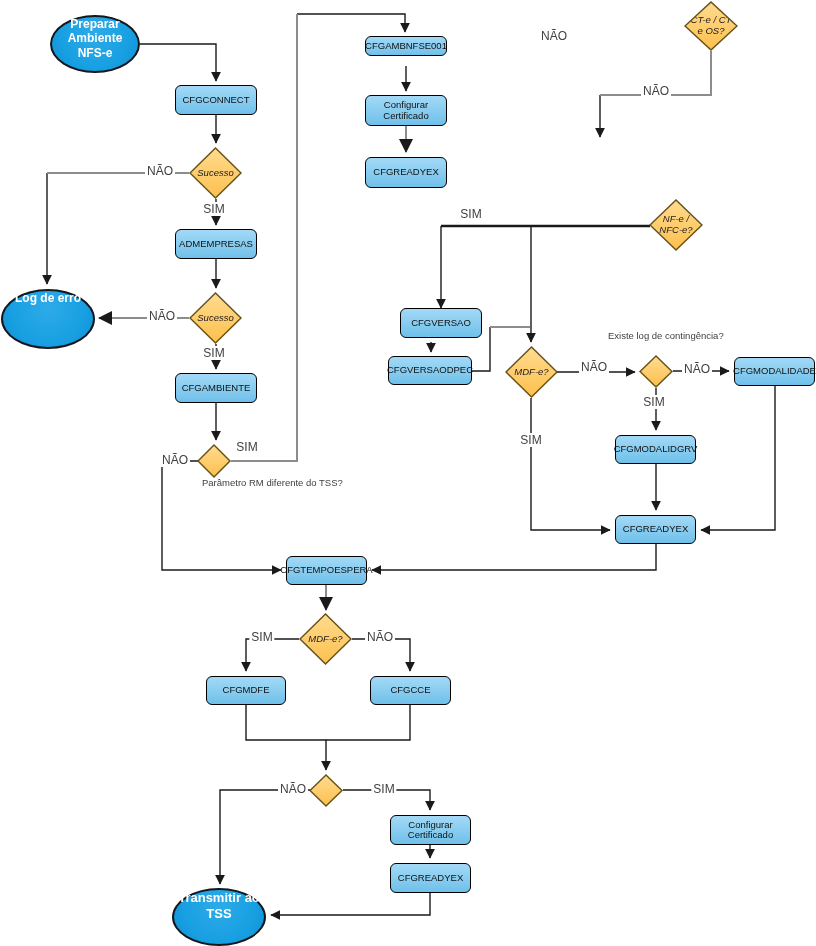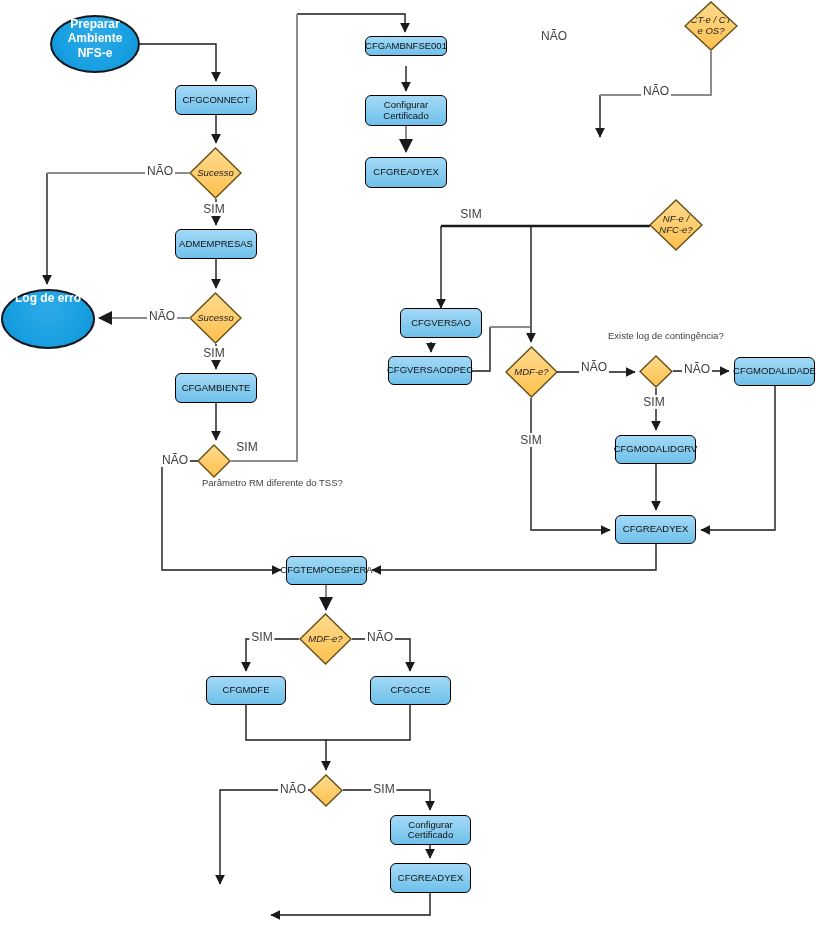--- a/index.html
+++ b/index.html
@@ -95,20 +95,24 @@
   </svg>
 
   <div class="terminator fs12" style="left:50px;top:15px;width:90px;height:58px">
     <span>Preparar
 Ambiente
 NFS-e</span>
   </div>
   <div class="terminator fs14" style="left:1px;top:289px;width:94px;height:60px">
     <span>Log de erro</span>
   </div>
+  <div class="terminator fs13" style="left:172px;top:888px;width:94px;height:58px">
+    <span>Transmitir ao
+TSS</span>
+  </div>
 
   <div class="process" style="left:175px;top:85px;width:82px;height:30px">
     <span>CFGCONNECT</span>
     </div>
   <div class="process" style="left:175px;top:229px;width:82px;height:30px">
     <span>ADMEMPRESAS</span>
     </div>
   <div class="process" style="left:175px;top:373px;width:82px;height:30px">
     <span>CFGAMBIENTE</span>
     </div>

